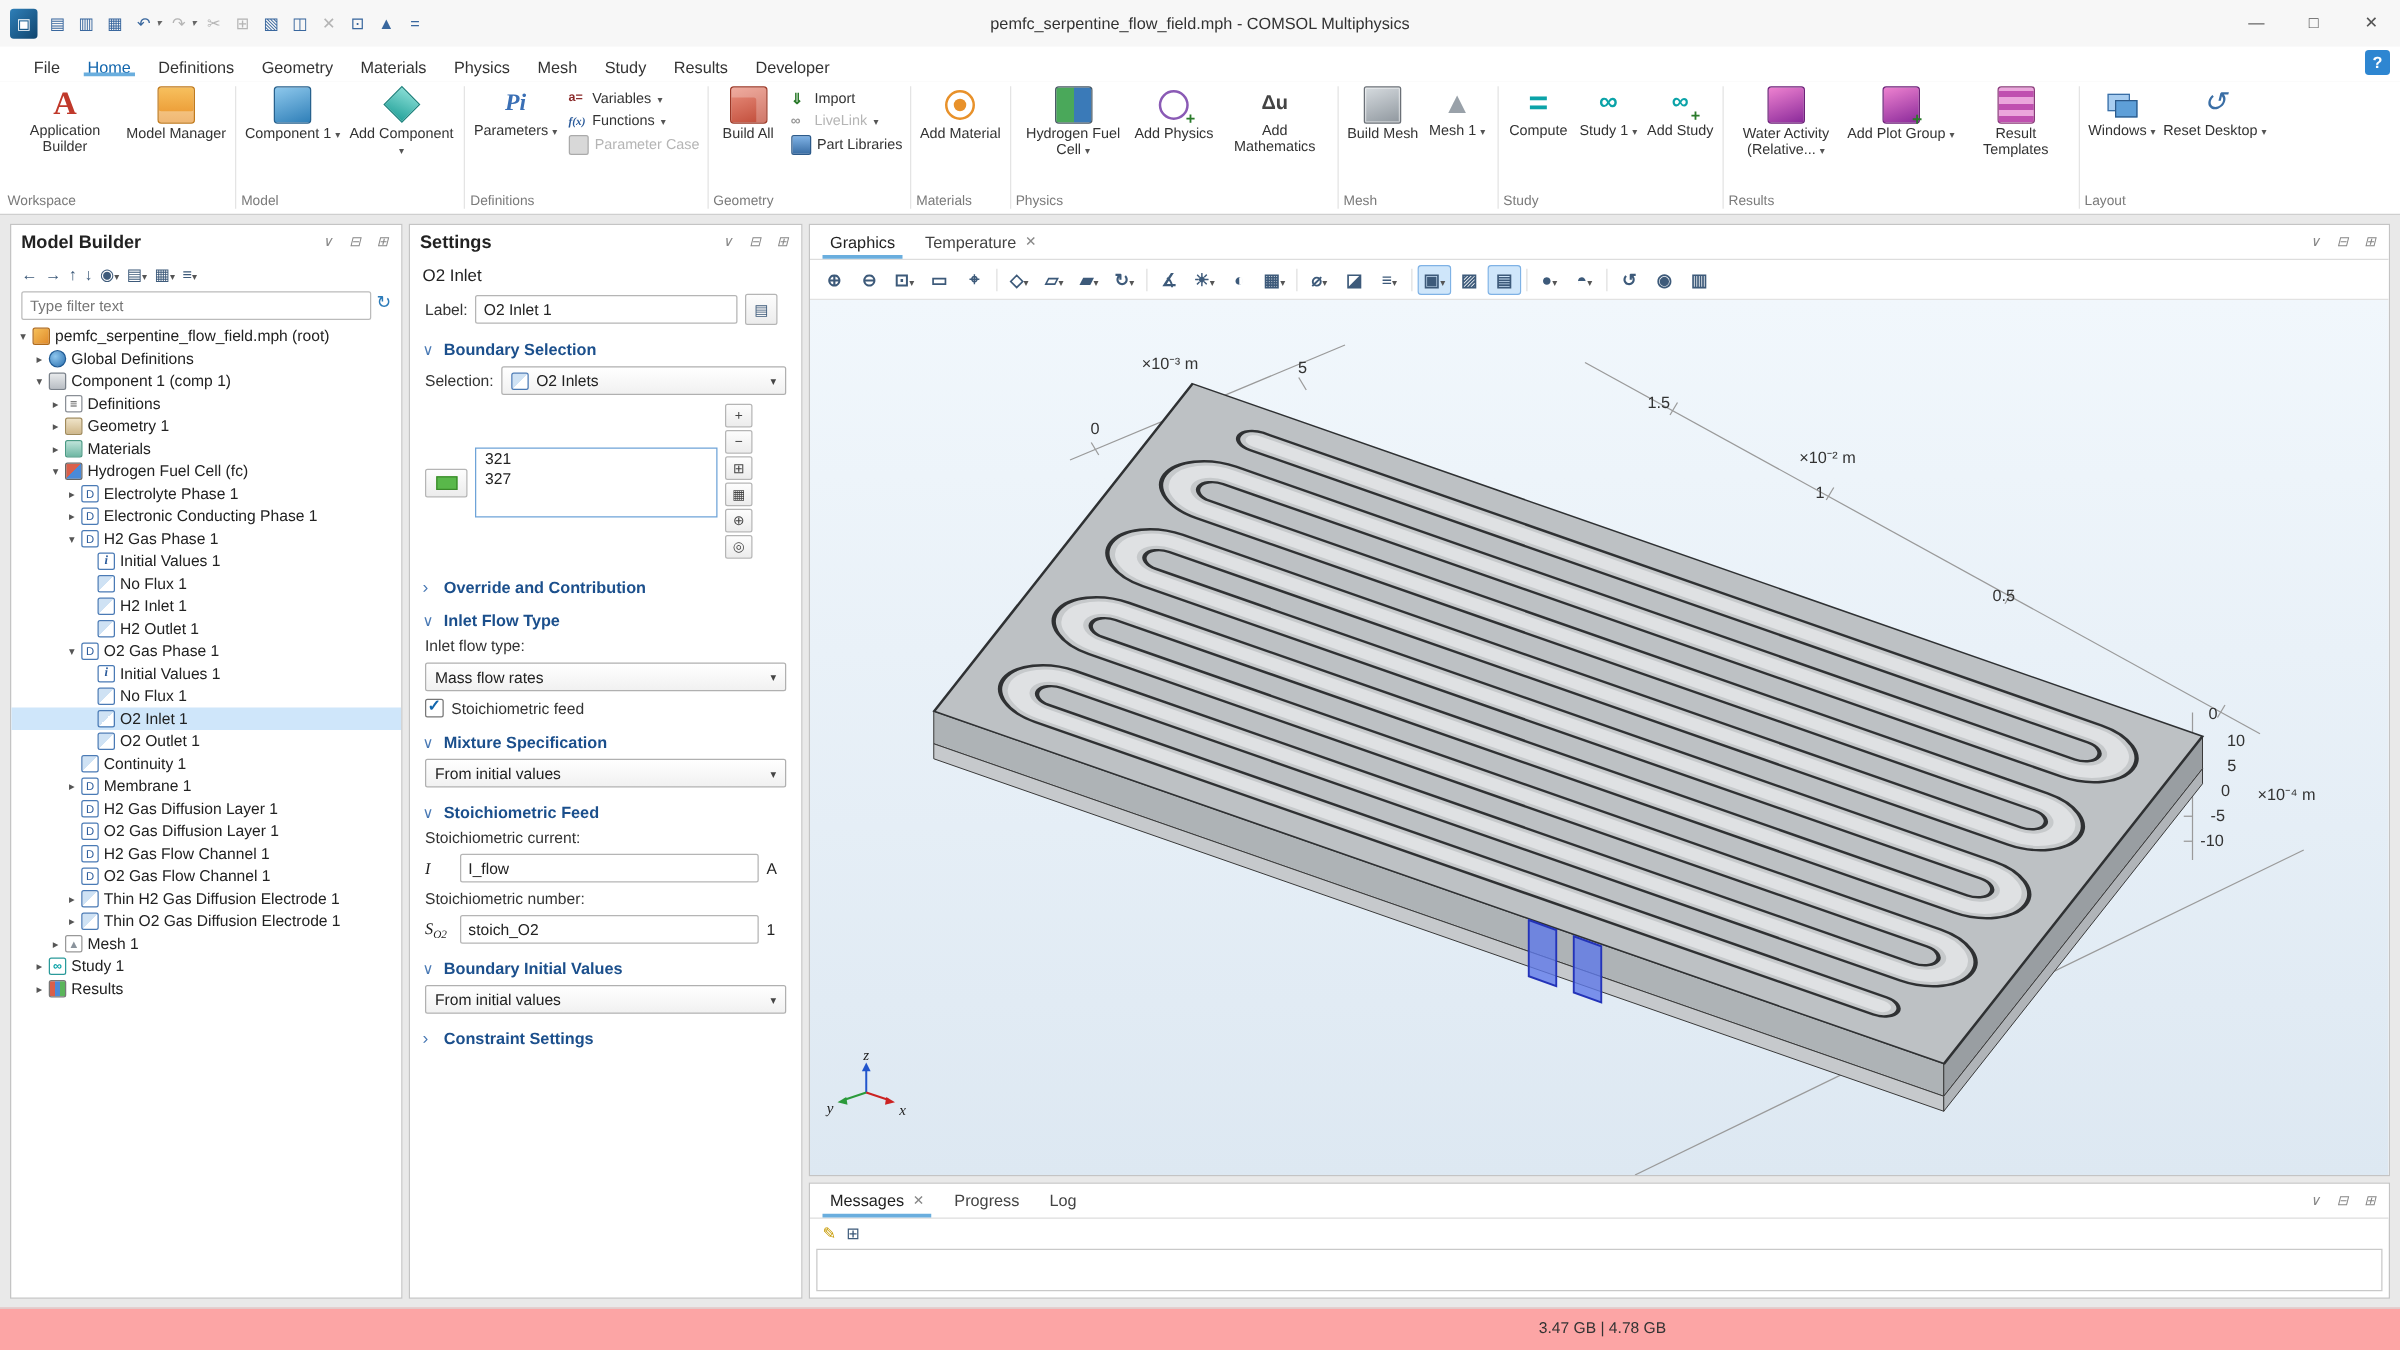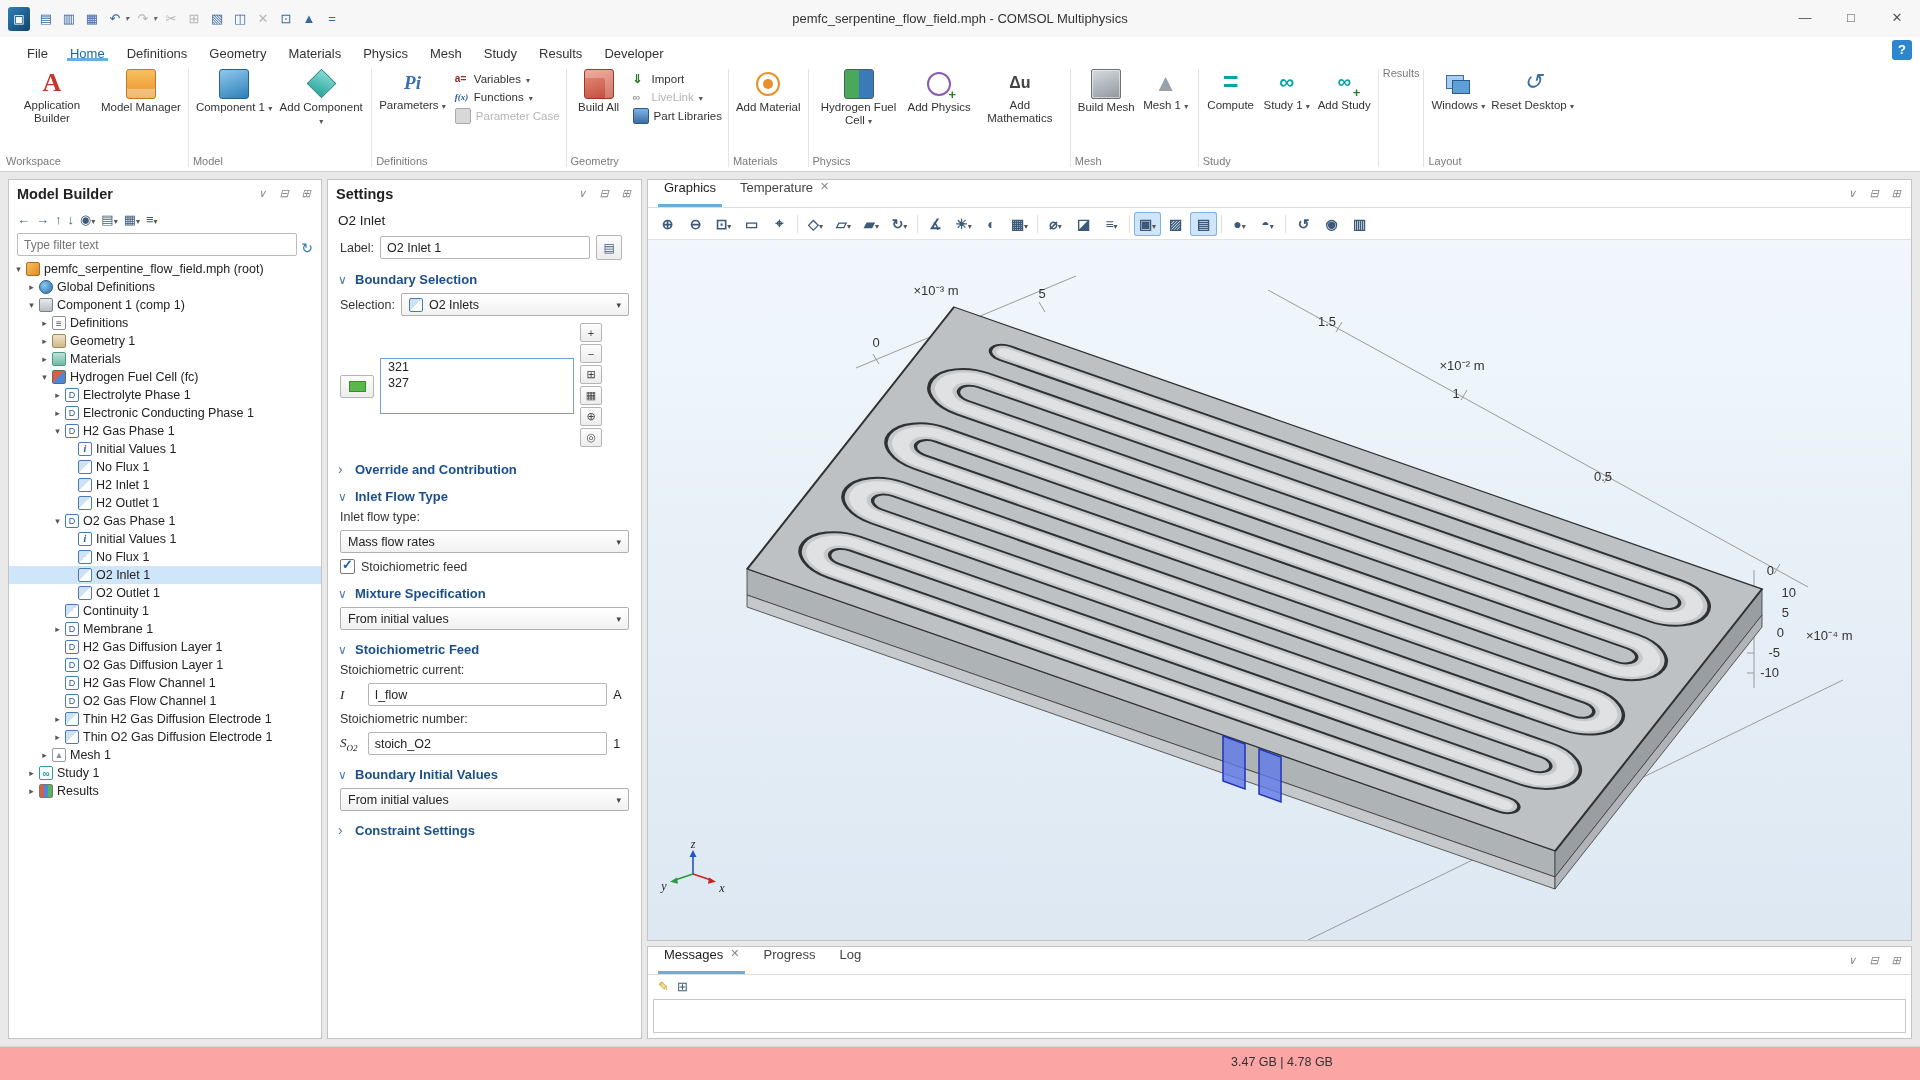--- a/index.html
+++ b/index.html
@@ -82,21 +82,21 @@
   .ptitle{font-size:14.5px;font-weight:bold;color:#222}
   .pics{display:flex;gap:8px;color:#888;font-size:11px}
   .pic{width:14px;text-align:center}
   .pic-menu::before{content:"∨"}
   .pic-min::before{content:"⊟"}
   .pic-float::before{content:"⊞"}
 
   
   .mtb{height:24px;display:flex;align-items:center;gap:6px;padding:0 8px;color:#3d5a7a}
   .mtbi{display:flex;align-items:center;font-size:13px;color:#3d5a7a}
-  .filterrow{display:flex;align-items:flex-end;gap:4px;padding:2px 8px 4px}
+  .filterrow{display:flex;align-items:flex-start;gap:4px;padding:2px 8px 4px}
   .filter{flex:1;height:21px;border:1px solid #bbb;border-radius:2px;padding:0 6px;font-size:12px;color:#333;font-family:"Liberation Sans",sans-serif}
   .refresh{color:#2a7ab9;font-size:14px}
   .tree{overflow:hidden}
   .tr{display:flex;align-items:center;height:18px;white-space:nowrap}
   .tr.sel{background:#cfe6fa}
   .d0{padding-left:4px}.d1{padding-left:17px}.d2{padding-left:30px}.d3{padding-left:43px}.d4{padding-left:56px}
   .ex{width:11px;flex:none;font-size:9px;color:#555;font-style:normal;text-align:center}
   .ex.o::before{content:"▾"}
   .ex.c::before{content:"▸"}
   .ti{width:14px;height:14px;margin:0 4px 0 2px;display:inline-block;flex:none;border-radius:2px;position:relative;font-style:normal;box-sizing:border-box}
@@ -139,21 +139,21 @@
   .sbcol{display:flex;flex-direction:column}
   .sb{width:20px;height:17px;border:1px solid #b5b5b5;background:linear-gradient(#fdfdfd,#ececec);display:flex;align-items:center;justify-content:center;font-size:11px;color:#444;border-radius:2px;margin-bottom:2px;font-style:normal}
   .cbx{width:13px;height:13px;border:1px solid #777;border-radius:2px;background:#fff;position:relative;flex:none}
   .cbx.checked::before{content:"✓";position:absolute;top:-3px;left:1px;color:#1266ad;font-size:13px;font-weight:bold}
   .sym{width:22px;text-align:left;font:italic 13px "Liberation Serif",serif;color:#222}
   .sym sub{font-size:9px}
   .unit{width:16px;font-size:12.5px;color:#222;text-align:left}
 
   
   .gtabs{height:27px;display:flex;align-items:stretch;background:#fff;border-bottom:1px solid #ddd;padding-left:4px;position:relative}
-  .gtab{display:flex;align-items:flex-start;gap:7px;padding:0 12px;font-size:13px;color:#444;position:relative}
+  .gtab{display:flex;align-items:center;gap:7px;padding:0 12px;font-size:13px;color:#444;position:relative}
   .gtab.active{color:#222}
   .gtab.active::after{content:"";position:absolute;left:6px;right:6px;bottom:0;height:3px;background:#6aaede}
   .tclose{font-style:normal;color:#888;font-size:11px}
   .tclose::before{content:"✕"}
   .gtabs .pics{position:absolute;right:8px;top:7px}
   .gtb{height:31px;display:flex;align-items:center;gap:1px;padding:0 6px;background:#fff;border-bottom:1px solid #e2e2e2}
   .gbtn{height:24px;min-width:23px;display:flex;align-items:center;justify-content:center;border-radius:3px;color:#3d5a7a;font-size:14px;padding:0 2px}
   .gbtn .g{font-style:normal}
   .gbtn.on{background:#cfe6fa;box-shadow:inset 0 0 0 1px #7fb2e5}
   .gsep{width:1px;height:18px;background:#e0e0e0;margin:0 3px;flex:none}
@@ -362,20 +362,34 @@
         <div class="rbtn">
             <i class="ric ric-addstudy"></i>
             <span class="rlbl"><span>Add Study</span></span>
           </div>
       </div>
       <div class="rglabel">Study</div>
     </div>
     <div class="rsep"></div>
 
     <div class="rgroup">
+      <div class="rgrow">
+        <div class="rbtn">
+            <i class="ric ric-water"></i>
+            <span class="rlbl"><span>Water Activity (Relative...</span> <i class="car"></i></span>
+          </div>
+        <div class="rbtn">
+            <i class="ric ric-addplot"></i>
+            <span class="rlbl"><span>Add Plot Group</span> <i class="car"></i></span>
+          </div>
+        <div class="rbtn">
+            <i class="ric ric-rtempl"></i>
+            <span class="rlbl"><span>Result Templates</span></span>
+          </div>
+      </div>
       <div class="rglabel">Results</div>
     </div>
     <div class="rsep"></div>
 
     <div class="rgroup">
       <div class="rgrow">
         <div class="rbtn">
             <i class="ric ric-windows"></i>
             <span class="rlbl"><span>Windows</span> <i class="car"></i></span>
           </div>

